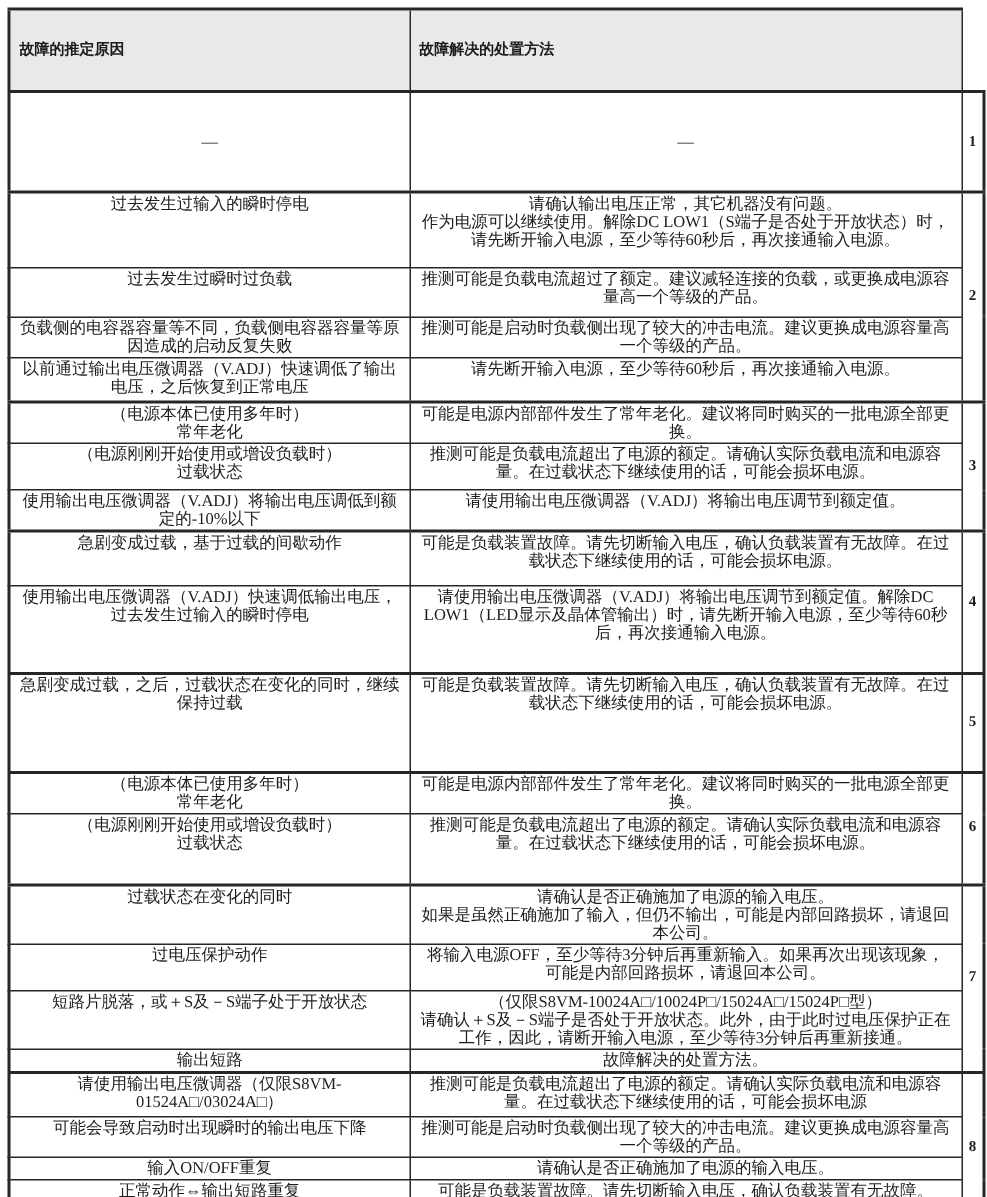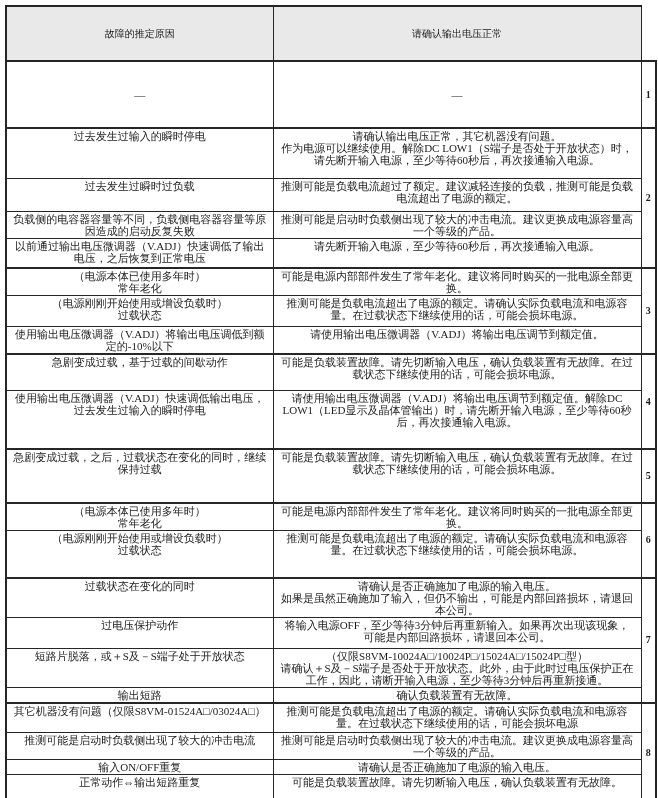--- a/index.html
+++ b/index.html
@@ -25,23 +25,23 @@
     line-height:12px;
     padding:1px 6px;
     vertical-align:top;
     text-align:center;
     white-space:pre-wrap;
     overflow:hidden;
     font-weight:normal;
   }
   thead th{
     background:#e9e9e9;
-    font-weight:normal;
+    font-weight:bold;
     font-size:10px;
-    text-align:center;
+    text-align:left;
     vertical-align:middle;
     border-bottom:2px solid #262626;
     border-top:2px solid #262626;
   }
   thead th.idx{
     background:#ffffff;
     border-top:hidden;
     border-right:hidden;
   }
   td.num{
@@ -64,41 +64,41 @@
 
 <table class="trouble">
   <colgroup>
       <col class="c-cause">
       <col class="c-remedy">
       <col class="c-num">
     </colgroup>
   <thead>
     <tr style="height:55px">
       <th>故障的推定原因</th>
-      <th>请确认输出电压正常</th>
+      <th>故障解决的处置方法</th>
       <th class="idx"></th>
     </tr>
   </thead>
   <tbody>
 
     <tr class="gs dashrow" style="height:67px">
       <td class="dash">—</td>
       <td class="dash">—</td>
       <td class="num" rowspan="1">1</td>
     </tr>
 
     <tr class="gs" style="height:50px">
       <td>过去发生过输入的瞬时停电</td>
       <td>请确认输出电压正常，其它机器没有问题。
 作为电源可以继续使用。解除DC LOW1（S端子是否处于开放状态）时，请先断开输入电源，至少等待60秒后，再次接通输入电源。</td>
       <td class="num" rowspan="4">2</td>
     </tr>
     <tr style="height:33px">
       <td>过去发生过瞬时过负载</td>
-      <td>推测可能是负载电流超过了额定。建议减轻连接的负载，推测可能是负载电流超出了电源的额定。</td>
+      <td>推测可能是负载电流超过了额定。建议减轻连接的负载，或更换成电源容量高一个等级的产品。</td>
     </tr>
     <tr style="height:22px">
       <td>负载侧的电容器容量等不同，负载侧电容器容量等原因造成的启动反复失败</td>
       <td>推测可能是启动时负载侧出现了较大的冲击电流。建议更换成电源容量高一个等级的产品。</td>
     </tr>
     <tr style="height:30px">
       <td>以前通过输出电压微调器（V.ADJ）快速调低了输出电压，之后恢复到正常电压</td>
       <td>请先断开输入电源，至少等待60秒后，再次接通输入电源。</td>
     </tr>
 
@@ -121,21 +121,21 @@
     <tr class="gs" style="height:36px">
       <td>急剧变成过载，基于过载的间歇动作</td>
       <td>可能是负载装置故障。请先切断输入电压，确认负载装置有无故障。在过载状态下继续使用的话，可能会损坏电源。</td>
       <td class="num" rowspan="2">4</td>
     </tr>
     <tr style="height:59px">
       <td>使用输出电压微调器（V.ADJ）快速调低输出电压，过去发生过输入的瞬时停电</td>
       <td>请使用输出电压微调器（V.ADJ）将输出电压调节到额定值。解除DC LOW1（LED显示及晶体管输出）时，请先断开输入电源，至少等待60秒后，再次接通输入电源。</td>
     </tr>
 
-    <tr class="gs" style="height:54px">
+    <tr class="gs" style="height:66px">
       <td>急剧变成过载，之后，过载状态在变化的同时，继续保持过载</td>
       <td>可能是负载装置故障。请先切断输入电压，确认负载装置有无故障。在过载状态下继续使用的话，可能会损坏电源。</td>
       <td class="num" rowspan="1">5</td>
     </tr>
 
     <tr class="gs" style="height:27px">
       <td>（电源本体已使用多年时）
 常年老化</td>
       <td>可能是电源内部部件发生了常年老化。建议将同时购买的一批电源全部更换。</td>
       <td class="num" rowspan="2">6</td>
@@ -156,30 +156,30 @@
       <td>过电压保护动作</td>
       <td>将输入电源OFF，至少等待3分钟后再重新输入。如果再次出现该现象，可能是内部回路损坏，请退回本公司。</td>
     </tr>
     <tr style="height:36px">
       <td>短路片脱落，或＋S及－S端子处于开放状态</td>
       <td>（仅限S8VM-10024A□/10024P□/15024A□/15024P□型）
 请确认＋S及－S端子是否处于开放状态。此外，由于此时过电压保护正在工作，因此，请断开输入电源，至少等待3分钟后再重新接通。</td>
     </tr>
     <tr style="height:15px">
       <td>输出短路</td>
-      <td>确认负载装置有无故障。</td>
+      <td>故障解决的处置方法。</td>
     </tr>
 
     <tr class="gs" style="height:30px">
-      <td>其它机器没有问题（仅限S8VM-01524A□/03024A□）</td>
+      <td>请使用输出电压微调器（仅限S8VM-01524A□/03024A□）</td>
       <td>推测可能是负载电流超出了电源的额定。请确认实际负载电流和电源容量。在过载状态下继续使用的话，可能会损坏电源</td>
       <td class="num" rowspan="4">8</td>
     </tr>
     <tr style="height:25px">
-      <td>推测可能是启动时负载侧出现了较大的冲击电流</td>
+      <td>可能会导致启动时出现瞬时的输出电压下降</td>
       <td>推测可能是启动时负载侧出现了较大的冲击电流。建议更换成电源容量高一个等级的产品。</td>
     </tr>
     <tr style="height:14px">
       <td>输入ON/OFF重复</td>
       <td>请确认是否正确施加了电源的输入电压。</td>
     </tr>
     <tr style="height:28px">
       <td>正常动作⇔输出短路重复</td>
       <td>可能是负载装置故障。请先切断输入电压，确认负载装置有无故障。</td>
     </tr>

